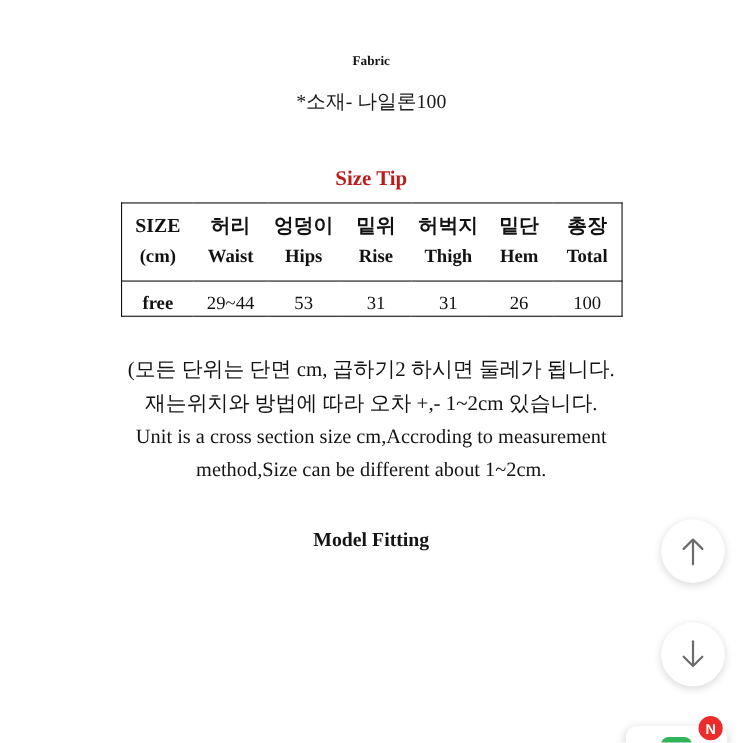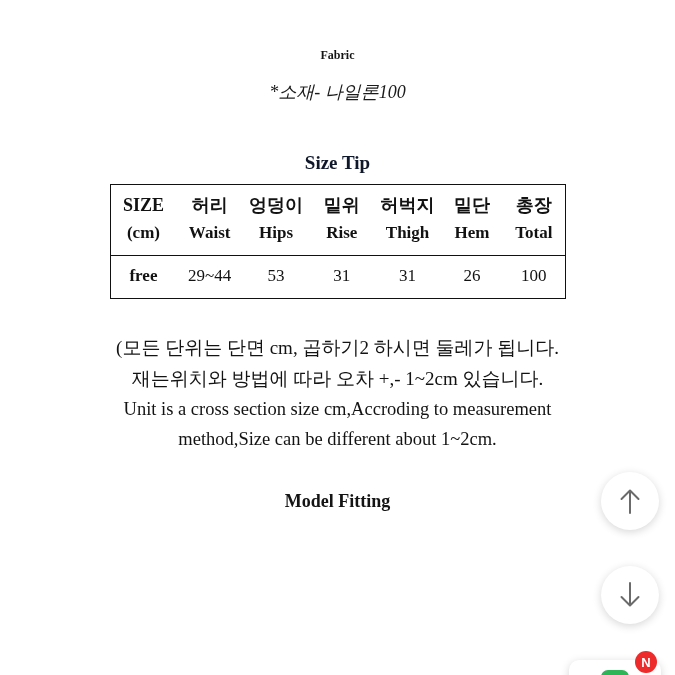--- a/index.html
+++ b/index.html
@@ -33,27 +33,26 @@
   .fabric-title {
     margin-top: 48px;
     font-size: 12px;
     font-weight: bold;
     color: #141414;
   }
   .fabric-value {
     margin-top: 17px;
     font-size: 18px;
     color: #1b1b1b;
-    font-style: italic;
   }
   .size-tip {
     margin-top: 48px;
     font-size: 19px;
     font-weight: bold;
-    color: #0f172a;
+    color: #b91c1c;
   }
   .table-wrap {
     margin-top: 10px;
     display: flex;
     justify-content: center;
   }
   table.size-table {
     border-collapse: collapse;
     width: 456px;
     table-layout: fixed;
@@ -79,21 +78,21 @@
     font-size: 18px;
     font-weight: bold;
     display: block;
   }
   .hdr-en {
     font-size: 17px;
     font-weight: bold;
     display: block;
   }
   .data-row td {
-    padding: 10px 0 12px 0;
+    padding: 10px 0 1px 0;
     font-size: 17px;
     border-bottom: 1.5px solid #111;
   }
   .data-row td:first-child {
     border-left: 1.5px solid #111;
     font-weight: bold;
     font-size: 17px;
   }
   .data-row td:last-child {
     border-right: 1.5px solid #111;

